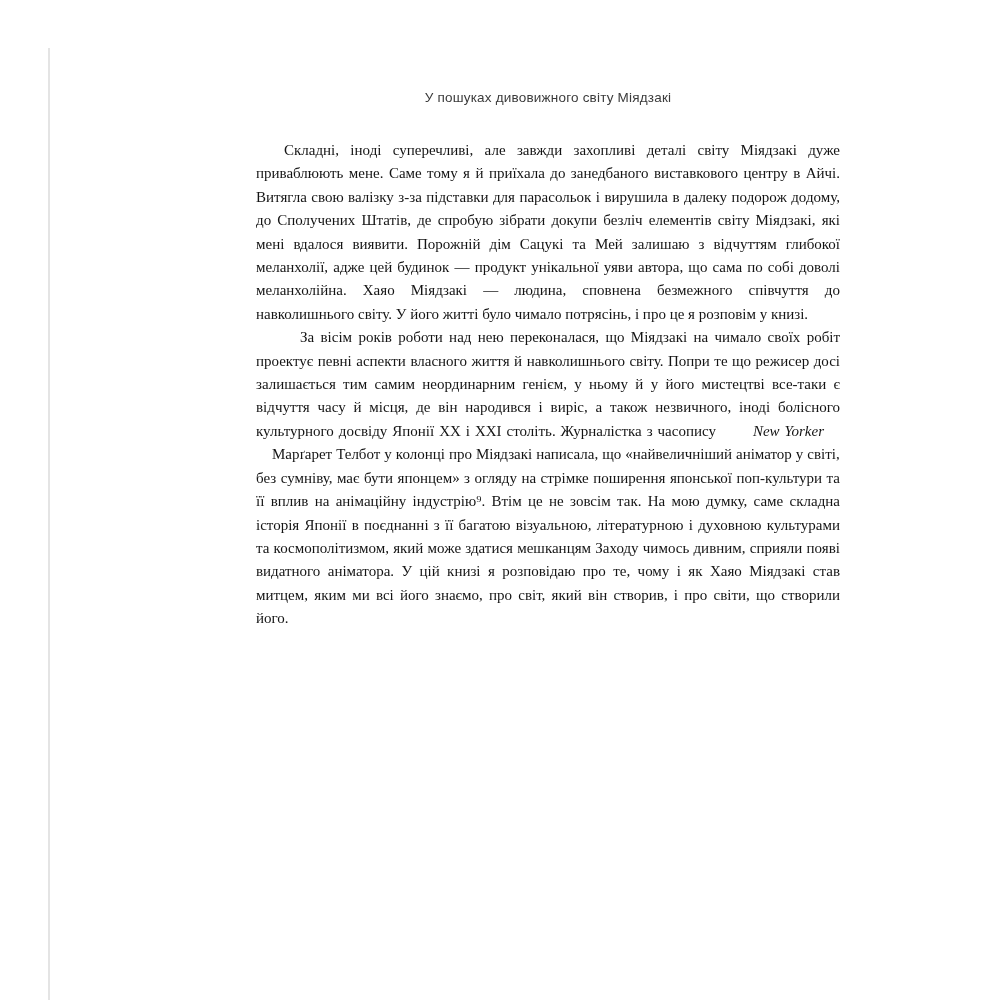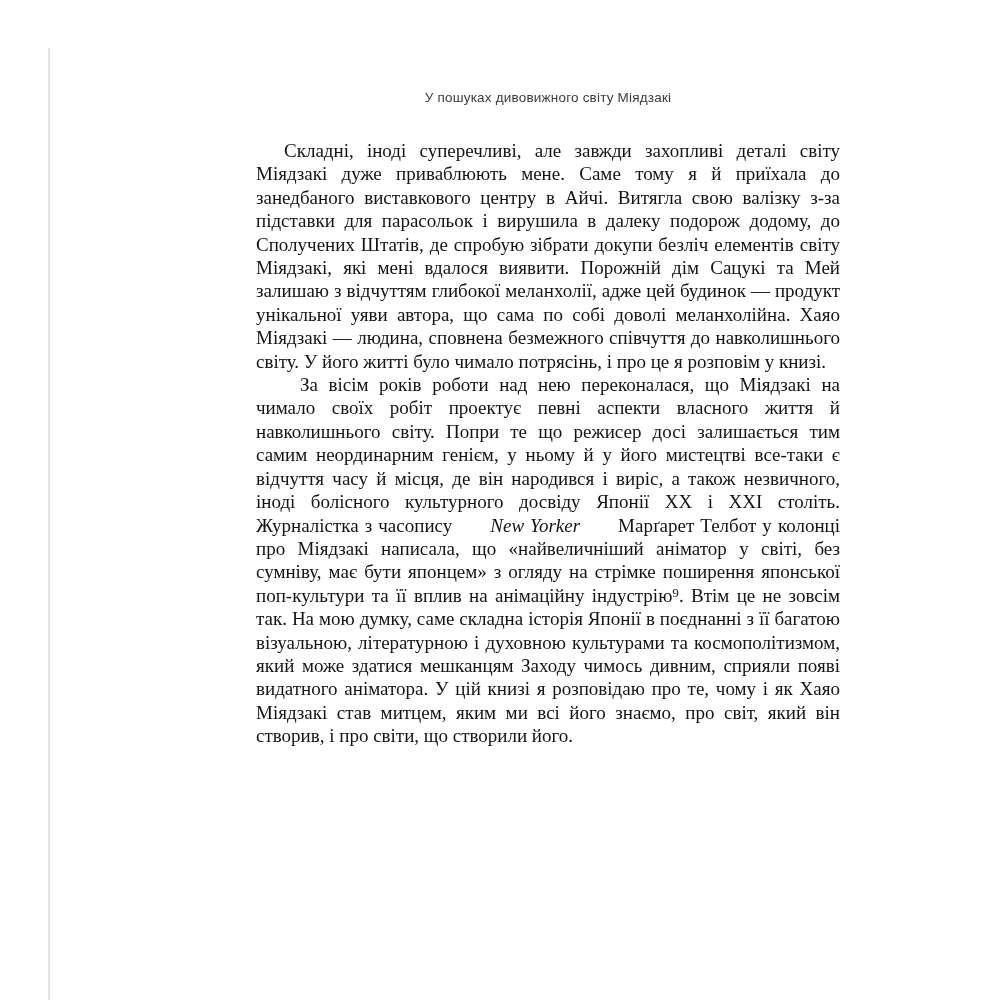--- a/index.html
+++ b/index.html
@@ -25,21 +25,21 @@
     padding-top: 42px;
     text-align: center;
     font-family: "Liberation Sans", "DejaVu Sans", sans-serif;
     font-size: 13.5px;
     letter-spacing: 0.2px;
     color: #3b3b3b;
   }
   .text-block {
     width: 584px;
     margin: 34px auto 0 auto;
-    font-size: 19px;
+    font-size: 15px;
     line-height: 23.4px;
     text-align: justify;
     color: #141414;
   }
   .para {
     text-indent: 28px;
     margin: 0;
     hyphens: auto;
     -webkit-hyphens: auto;
   }

